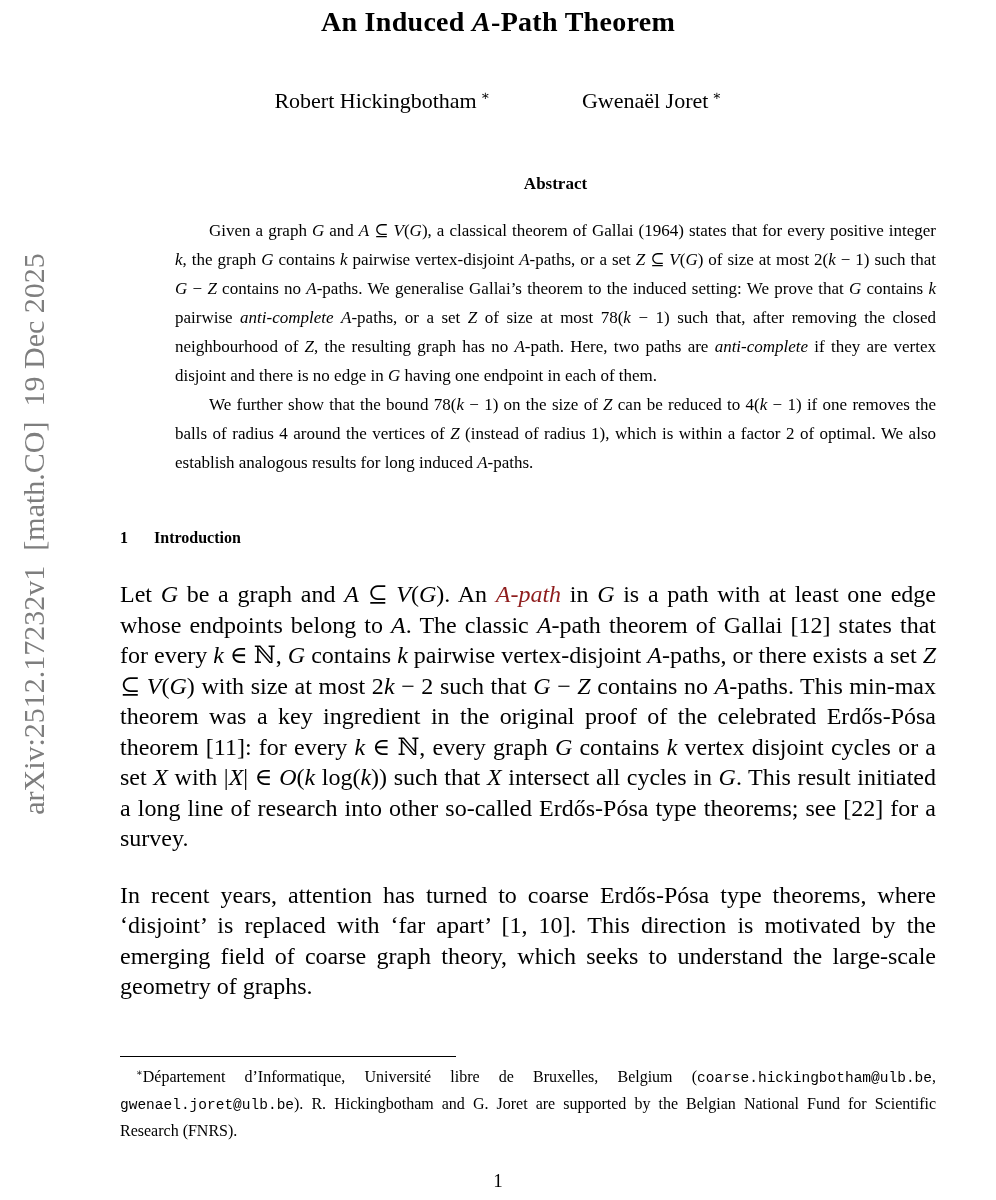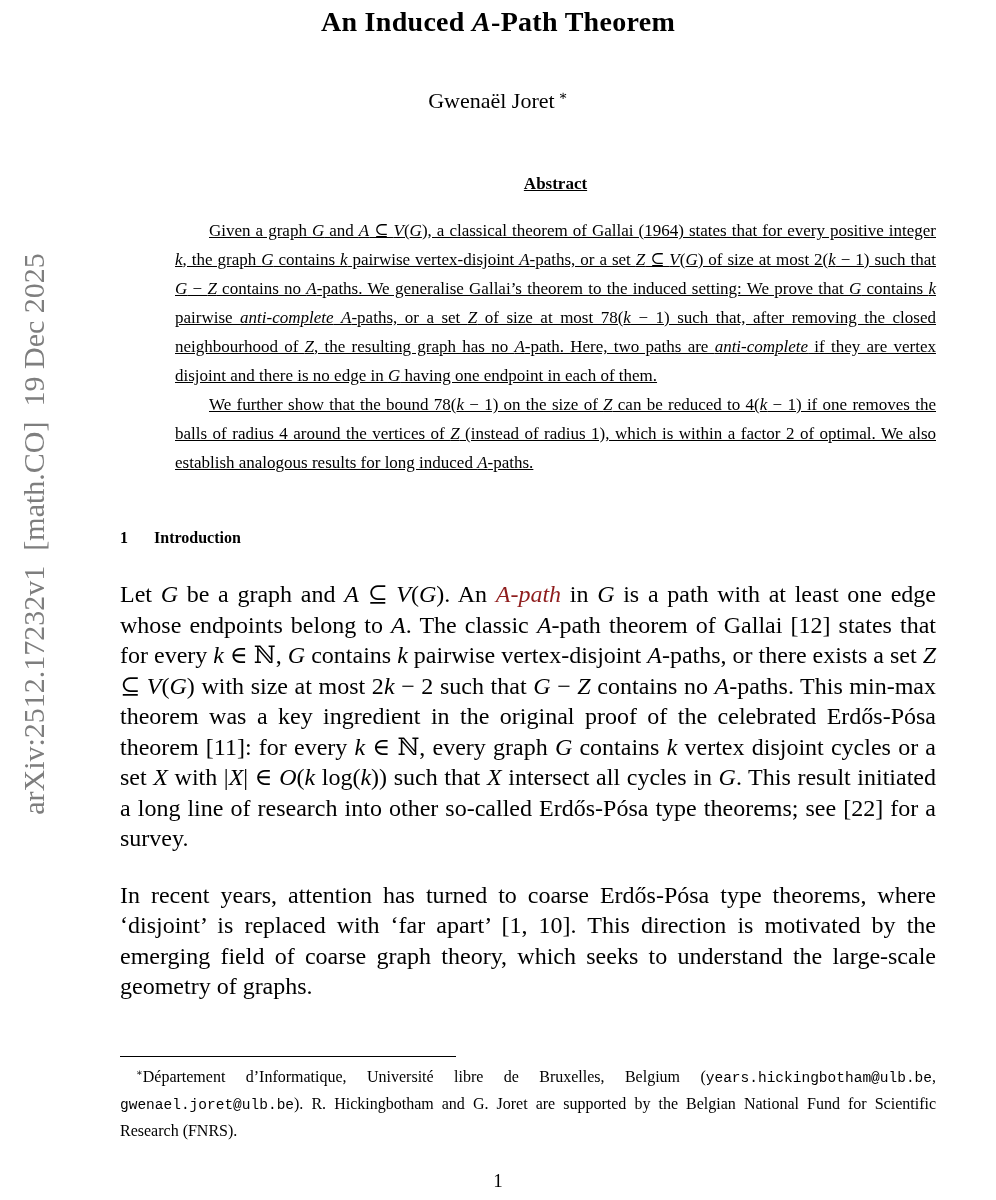--- a/index.html
+++ b/index.html
@@ -42,21 +42,21 @@
     margin-top: 50px;
     display: flex;
     justify-content: center;
     gap: 92px;
     font-size: 22px;
   }
   .author sup { margin-left: 4px; }
 
   sup { font-size: 62%; vertical-align: super; line-height: 0; }
 
-  .abstract { margin: 16px 60px 0 175px; text-decoration: underline; }
+  .abstract { margin: 16px 60px 0 175px; }
   .abstract h2 {
     margin: 60px 0 0 0;
     text-align: center;
     font-size: 17px;
     font-weight: bold;
   }
   .abstract p {
     margin: 0;
     font-size: 17px;
     line-height: 29px;
@@ -117,35 +117,36 @@
 <body>
 
 <div class="page">
 
   <div class="watermark">arXiv:2512.17232v1  [math.CO]  19 Dec 2025</div>
 
   <header>
     <h1 class="title">An Induced <i>A</i>-Path Theorem</h1>
 
     <div class="authors">
+      <span class="author"><span>Robert Hickingbotham</span><sup>∗</sup></span>
       <span class="author"><span>Gwenaël Joret</span><sup>∗</sup></span>
     </div>
   </header>
 
   <section class="abstract">
     <h2>Abstract</h2>
     <p class="first">Given a graph <i>G</i> and <i>A</i> ⊆ <i>V</i>(<i>G</i>), a classical theorem of Gallai (1964) states that for every positive integer <i>k</i>, the graph <i>G</i> contains <i>k</i> pairwise vertex-disjoint <i>A</i>-paths, or a set <i>Z</i> ⊆ <i>V</i>(<i>G</i>) of size at most 2(<i>k</i> − 1) such that <i>G</i> − <i>Z</i> contains no <i>A</i>-paths. We generalise Gallai’s theorem to the induced setting: We prove that <i>G</i> contains <i>k</i> pairwise <i>anti-complete</i> <i>A</i>-paths, or a set <i>Z</i> of size at most 78(<i>k</i> − 1) such that, after removing the closed neighbourhood of <i>Z</i>, the resulting graph has no <i>A</i>-path. Here, two paths are <i>anti-complete</i> if they are vertex disjoint and there is no edge in <i>G</i> having one endpoint in each of them.</p>
     <p>We further show that the bound 78(<i>k</i> − 1) on the size of <i>Z</i> can be reduced to 4(<i>k</i> − 1) if one removes the balls of radius 4 around the vertices of <i>Z</i> (instead of radius 1), which is within a factor 2 of optimal. We also establish analogous results for long induced <i>A</i>-paths.</p>
   </section>
 
   <h2 class="section-heading"><span class="sec-num">1</span><span>Introduction</span></h2>
 
   <p class="body-p">Let <i>G</i> be a graph and <i>A</i> ⊆ <i>V</i>(<i>G</i>). An <span class="defterm">A-path</span> in <i>G</i> is a path with at least one edge whose endpoints belong to <i>A</i>. The classic <i>A</i>-path theorem of Gallai [12] states that for every <i>k</i> ∈ ℕ, <i>G</i> contains <i>k</i> pairwise vertex-disjoint <i>A</i>-paths, or there exists a set <i>Z</i> ⊆ <i>V</i>(<i>G</i>) with size at most 2<i>k</i> − 2 such that <i>G</i> − <i>Z</i> contains no <i>A</i>-paths. This min-max theorem was a key ingredient in the original proof of the celebrated Erdős-Pósa theorem [11]: for every <i>k</i> ∈ ℕ, every graph <i>G</i> contains <i>k</i> vertex disjoint cycles or a set <i>X</i> with |<i>X</i>| ∈ <i>O</i>(<i>k</i> log(<i>k</i>)) such that <i>X</i> intersect all cycles in <i>G</i>. This result initiated a long line of research into other so-called Erdős-Pósa type theorems; see [22] for a survey.</p>
   <p class="body-p">In recent years, attention has turned to coarse Erdős-Pósa type theorems, where ‘disjoint’ is replaced with ‘far apart’ [1, 10]. This direction is motivated by the emerging field of coarse graph theory, which seeks to understand the large-scale geometry of graphs.</p>
 
   <div class="footnote">
     <hr class="footnote-rule">
-    <p class="fn-text"><sup>∗</sup>Département d’Informatique, Université libre de Bruxelles, Belgium (<code>years.hickingbotham@ulb.be</code>, <code>gwenael.joret@ulb.be</code>). R. Hickingbotham and G. Joret are supported by the Belgian National Fund for Scientific Research (FNRS).</p>
+    <p class="fn-text"><sup>∗</sup>Département d’Informatique, Université libre de Bruxelles, Belgium (<code>coarse.hickingbotham@ulb.be</code>, <code>gwenael.joret@ulb.be</code>). R. Hickingbotham and G. Joret are supported by the Belgian National Fund for Scientific Research (FNRS).</p>
   </div>
 
   <div class="page-number">1</div>
 
 </div>
 
 </body></html>

